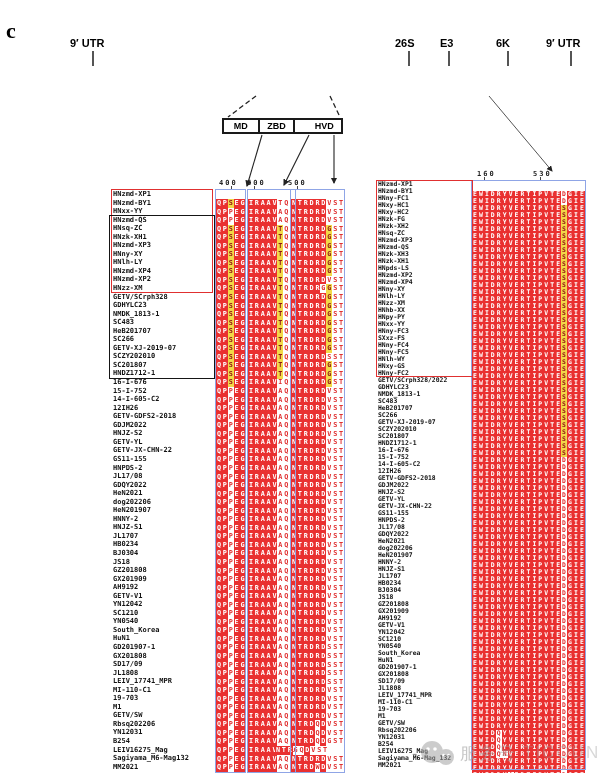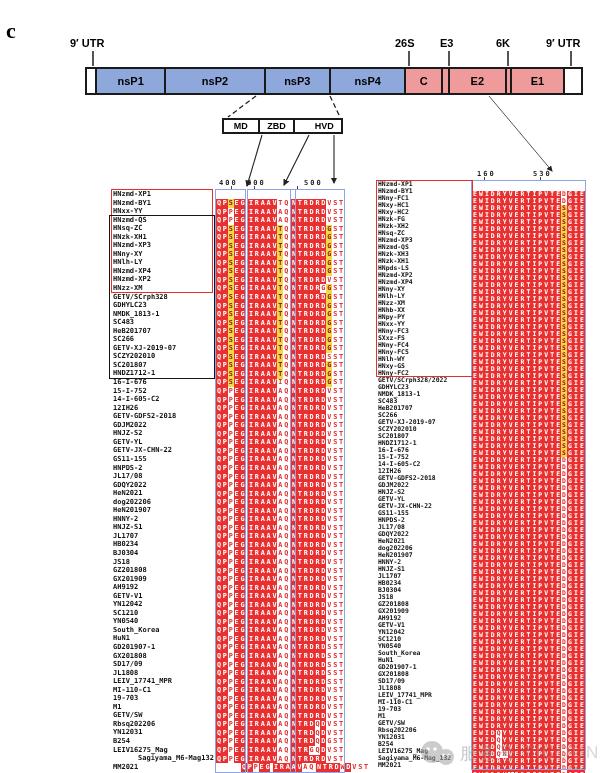--- a/index.html
+++ b/index.html
@@ -62,33 +62,20 @@
   <div class="abs gn-label" style="left:440px;top:37px;">E3</div>
   <div class="abs gn-label" style="left:496px;top:37px;">6K</div>
   <div class="abs gn-label" style="left:546px;top:37px;">9′ UTR</div>
 
   <div class="abs tickline" style="left:92px;top:51px;height:15px;"></div>
   <div class="abs tickline" style="left:408px;top:51px;height:15px;"></div>
   <div class="abs tickline" style="left:448px;top:51px;height:15px;"></div>
   <div class="abs tickline" style="left:507px;top:51px;height:15px;"></div>
   <div class="abs tickline" style="left:570px;top:51px;height:15px;"></div>
 
-  <div id="genome-bar" class="abs" style="left:85px;top:67px;width:498px;height:28px;">
-      <div class="seg utr" style="width: 10px;"></div>
-      <div class="seg ns" style="width: 70px;">nsP1</div>
-      <div class="seg ns" style="width: 100px;">nsP2</div>
-      <div class="seg ns" style="width: 66px;">nsP3</div>
-      <div class="seg ns" style="width: 76px;">nsP4</div>
-      <div class="seg st" style="width: 37px;">C</div>
-      <div class="seg st" style="width: 7px;"></div>
-      <div class="seg st" style="width: 57px;">E2</div>
-      <div class="seg st" style="width: 5px;"></div>
-      <div class="seg st" style="width: 54px;">E1</div>
-      <div class="seg utr" style="width: 16px;"></div>
-    </div>
 
   <div id="nsp3-box" class="abs" style="left:222px;top:118px;width:121px;height:16px;">
       <div class="dom">MD</div>
       <div class="dom">ZBD</div>
       <div class="dom">HVD</div>
     </div>
 
   <svg class="abs" style="left:0;top:0;" width="601" height="773">
     <defs>
       <marker id="ah" markerWidth="7" markerHeight="7" refX="5" refY="3" orient="auto">
@@ -98,21 +85,21 @@
     <line x1="256" y1="96" x2="228" y2="117" stroke="#222" stroke-width="1.3" stroke-dasharray="5,3"></line>
     <line x1="330" y1="96" x2="340" y2="117" stroke="#222" stroke-width="1.3" stroke-dasharray="5,3"></line>
     <line x1="262" y1="135" x2="247" y2="186" stroke="#222" stroke-width="1.1" marker-end="url(#ah)"></line>
     <line x1="309" y1="135" x2="284" y2="185" stroke="#222" stroke-width="1.1" marker-end="url(#ah)"></line>
     <line x1="334" y1="135" x2="334" y2="183" stroke="#222" stroke-width="1.1" marker-end="url(#ah)"></line>
     <line x1="489" y1="96" x2="552" y2="171" stroke="#555" stroke-width="1.0" marker-end="url(#ah)"></line>
   </svg>
 
   <div class="abs poslabel" style="left:219px;top:179px;">400</div>
   <div class="abs poslabel" style="left:247px;top:179px;">600</div>
-  <div class="abs poslabel" style="left:304px;top:179px;">500</div>
+  <div class="abs poslabel" style="left:288px;top:179px;">500</div>
   <div class="abs tick" style="left:231px;top:186px;"></div>
   <div class="abs tick" style="left:254px;top:186px;"></div>
   <div class="abs tick" style="left:297px;top:186px;"></div>
 
   <div class="abs poslabel" style="left:477px;top:170px;">160</div>
   <div class="abs poslabel" style="left:533px;top:170px;">530</div>
   <div class="abs tick" style="left:484px;top:177px;"></div>
   <div class="abs tick" style="left:540px;top:177px;"></div>
 
   <div id="left-aln" class="aln left-aln abs" style="left:113px;top:190px;width:250px;">
@@ -497,29 +484,29 @@
       <div class="arow" style="height: 8.56px;">
         <span class="nm">YN12031</span>
         <span class="blk" style="left: 103px;"><span class="sq c">Q</span><span class="sq c">P</span><span class="sq v">P</span><span class="sq c">E</span><span class="sq c">G</span></span>
         <span class="blk" style="left: 135px;"><span class="sq c">I</span><span class="sq c">R</span><span class="sq c">A</span><span class="sq c">A</span><span class="sq c">V</span><span class="sq v">A</span><span class="sq v">Q</span><span class="sq v">L</span></span>
         <span class="blk" style="left: 178px;"><span class="sq c">N</span><span class="sq c">T</span><span class="sq c">R</span><span class="sq c">D</span><span class="sq v">Q</span><span class="sq c">D</span><span class="sq v">G</span><span class="sq v">S</span><span class="sq v">T</span></span>
       </div>
       <div class="arow" style="height: 8.56px;">
         <span class="nm">B254</span>
         <span class="blk" style="left: 103px;"><span class="sq c">Q</span><span class="sq c">P</span><span class="sq v">P</span><span class="sq c">E</span><span class="sq c">G</span></span>
         <span class="blk" style="left: 135px;"><span class="sq c">I</span><span class="sq c">R</span><span class="sq c">A</span><span class="sq c">A</span><span class="sq c">V</span><span class="sq v">A</span><span class="sq v">Q</span><span class="sq v">L</span></span>
-        <span class="blk" style="left: 178px;"><span class="sq c">N</span><span class="sq c">T</span><span class="sq c">R</span><span class="sq v">G</span><span class="sq v">Q</span><span class="sq c">D</span><span class="sq v">V</span><span class="sq v">S</span><span class="sq v">T</span></span>
+        <span class="blk" style="left: 162px;"><span class="sq c">N</span><span class="sq c">T</span><span class="sq c">R</span><span class="sq v">G</span><span class="sq v">Q</span><span class="sq c">D</span><span class="sq v">V</span><span class="sq v">S</span><span class="sq v">T</span></span>
       </div>
       <div class="arow" style="height: 8.56px;">
         <span class="nm">LEIV16275_Mag</span>
         <span class="blk" style="left: 103px;"><span class="sq c">Q</span><span class="sq c">P</span><span class="sq v">P</span><span class="sq c">E</span><span class="sq c">G</span></span>
         <span class="blk" style="left: 135px;"><span class="sq c">I</span><span class="sq c">R</span><span class="sq c">A</span><span class="sq c">A</span><span class="sq c">V</span><span class="sq v">A</span><span class="sq v">Q</span><span class="sq v">L</span></span>
         <span class="blk" style="left: 178px;"><span class="sq c">N</span><span class="sq c">T</span><span class="sq c">R</span><span class="sq c">D</span><span class="sq c">R</span><span class="sq c">D</span><span class="sq v">V</span><span class="sq v">S</span><span class="sq v">T</span></span>
       </div>
-      <div class="arow" style="height: 8.56px; margin-left: 25px;">
+      <div class="arow" style="height: 8.56px;">
         <span class="nm">Sagiyama_M6-Mag132</span>
         <span class="blk" style="left: 103px;"><span class="sq c">Q</span><span class="sq c">P</span><span class="sq v">P</span><span class="sq c">E</span><span class="sq c">G</span></span>
         <span class="blk" style="left: 135px;"><span class="sq c">I</span><span class="sq c">R</span><span class="sq c">A</span><span class="sq c">A</span><span class="sq c">V</span><span class="sq v">A</span><span class="sq v">Q</span><span class="sq v">F</span></span>
         <span class="blk" style="left: 178px;"><span class="sq c">N</span><span class="sq c">T</span><span class="sq c">R</span><span class="sq c">D</span><span class="sq v">W</span><span class="sq c">D</span><span class="sq v">V</span><span class="sq v">S</span><span class="sq v">T</span></span>
       </div>
       <div class="arow" style="height: 8.56px;">
         <span class="nm">MM2021</span>
         <span class="blk" style="left: 103px;"><span class="sq c">Q</span><span class="sq v">L</span><span class="sq v">P</span><span class="sq c">E</span><span class="sq c">G</span></span>
         <span class="blk" style="left: 135px;"><span class="sq c">I</span><span class="sq c">R</span><span class="sq c">A</span><span class="sq c">A</span><span class="sq c">V</span><span class="sq v">V</span><span class="sq v">Q</span><span class="sq v">L</span></span>
         <span class="blk" style="left: 178px;"><span class="sq c">N</span><span class="sq c">T</span><span class="sq c">R</span><span class="sq c">D</span><span class="sq c">R</span><span class="sq c">D</span><span class="sq v">V</span><span class="sq v">S</span><span class="sq v">T</span></span>

